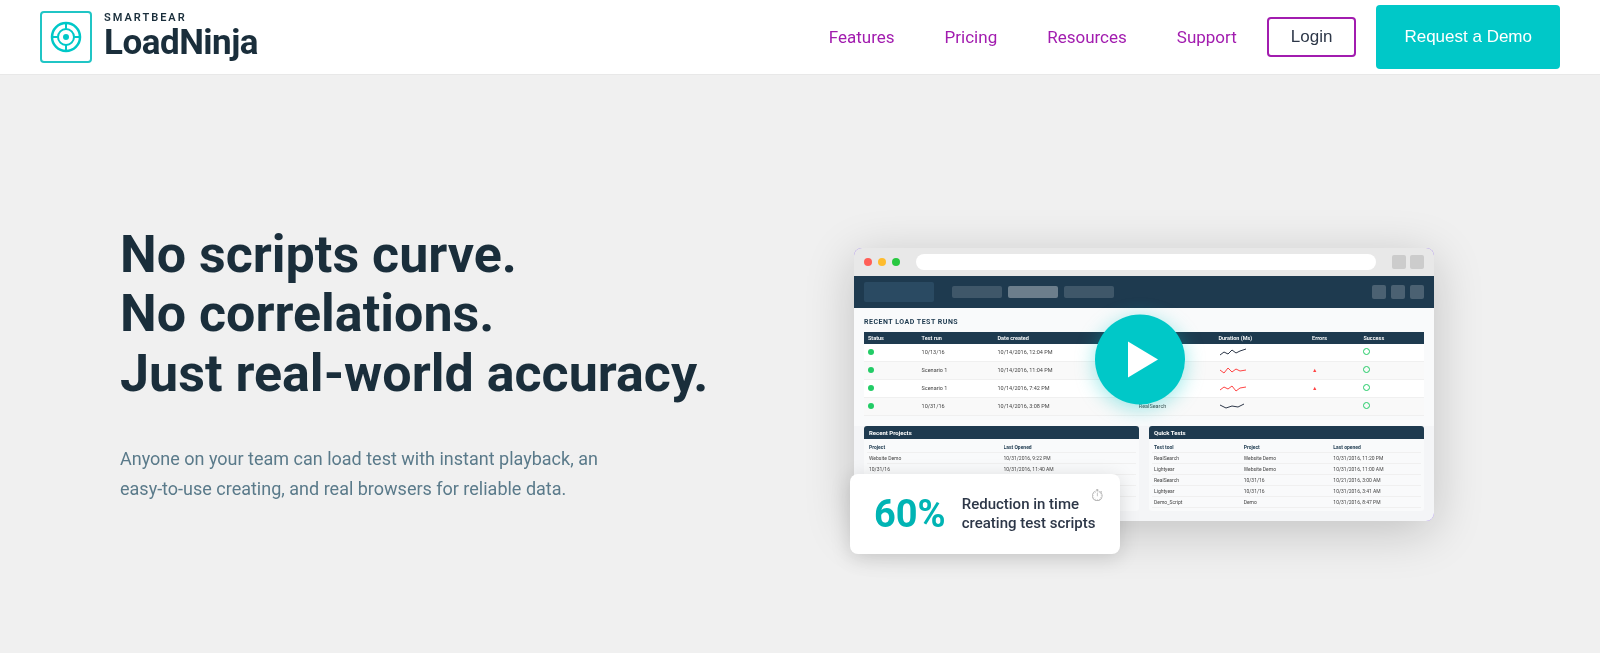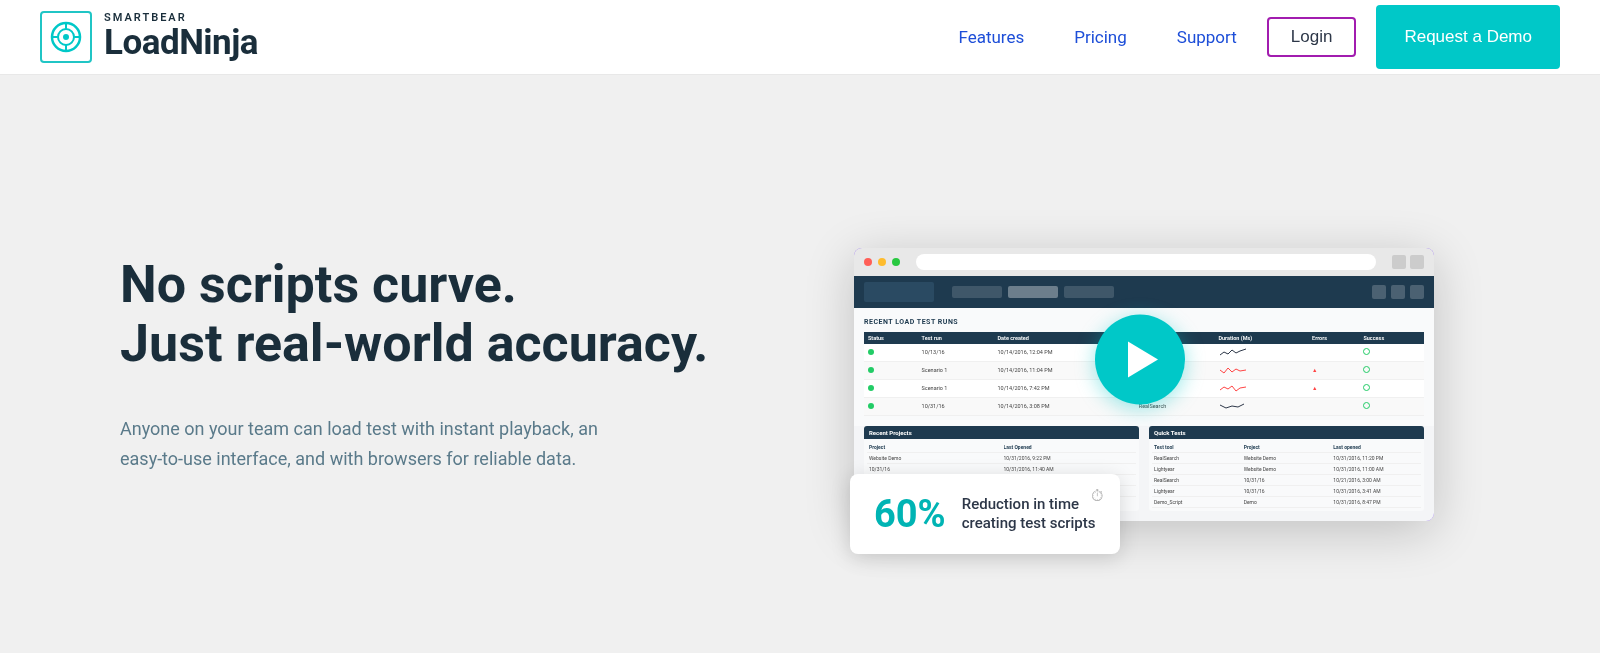--- a/index.html
+++ b/index.html
@@ -70,21 +70,21 @@
     }
 
     nav {
       display: flex;
       align-items: center;
       gap: 10px;
     }
 
     .nav-link {
       font-size: 17px;
-      color: #1d4ed8;
+      color: #a21caf;
       text-decoration: none;
       padding: 8px 20px;
       font-weight: 400;
     }
 
     .btn-login {
       font-size: 17px;
       color: #2d3748;
       border: 2px solid #a21caf;
       border-radius: 4px;
@@ -421,33 +421,35 @@
     </div>
     <div class="logo-text">
       <span class="logo-smartbear">SMARTBEAR</span>
       <span class="logo-loadninja">LoadNinja</span>
     </div>
   </div>
 
   <nav>
     <a class="nav-link">Features</a>
     <a class="nav-link">Pricing</a>
+    <a class="nav-link">Resources</a>
     <a class="nav-link">Support</a>
     <button class="btn-login">Login</button>
     <button class="btn-demo">Request a Demo</button>
   </nav>
 </header>
 
 <section class="hero">
   <div class="hero-left">
     <div class="hero-headline">
       <div>No scripts curve.</div>
+      <div>No correlations.</div>
       <div>Just real-world accuracy.</div>
     </div>
-    <p class="hero-subtext">Anyone on your team can load test with instant playback, an easy-to-use interface, and with browsers for reliable data.</p>
+    <p class="hero-subtext">Anyone on your team can load test with instant playback, an easy-to-use creating, and real browsers for reliable data.</p>
   </div>
 
   <div class="hero-right">
 
     <div class="browser-mockup">
       <div class="browser-bar">
         <div class="browser-dot red"></div>
         <div class="browser-dot yellow"></div>
         <div class="browser-dot green"></div>
         <div class="browser-url"></div>

